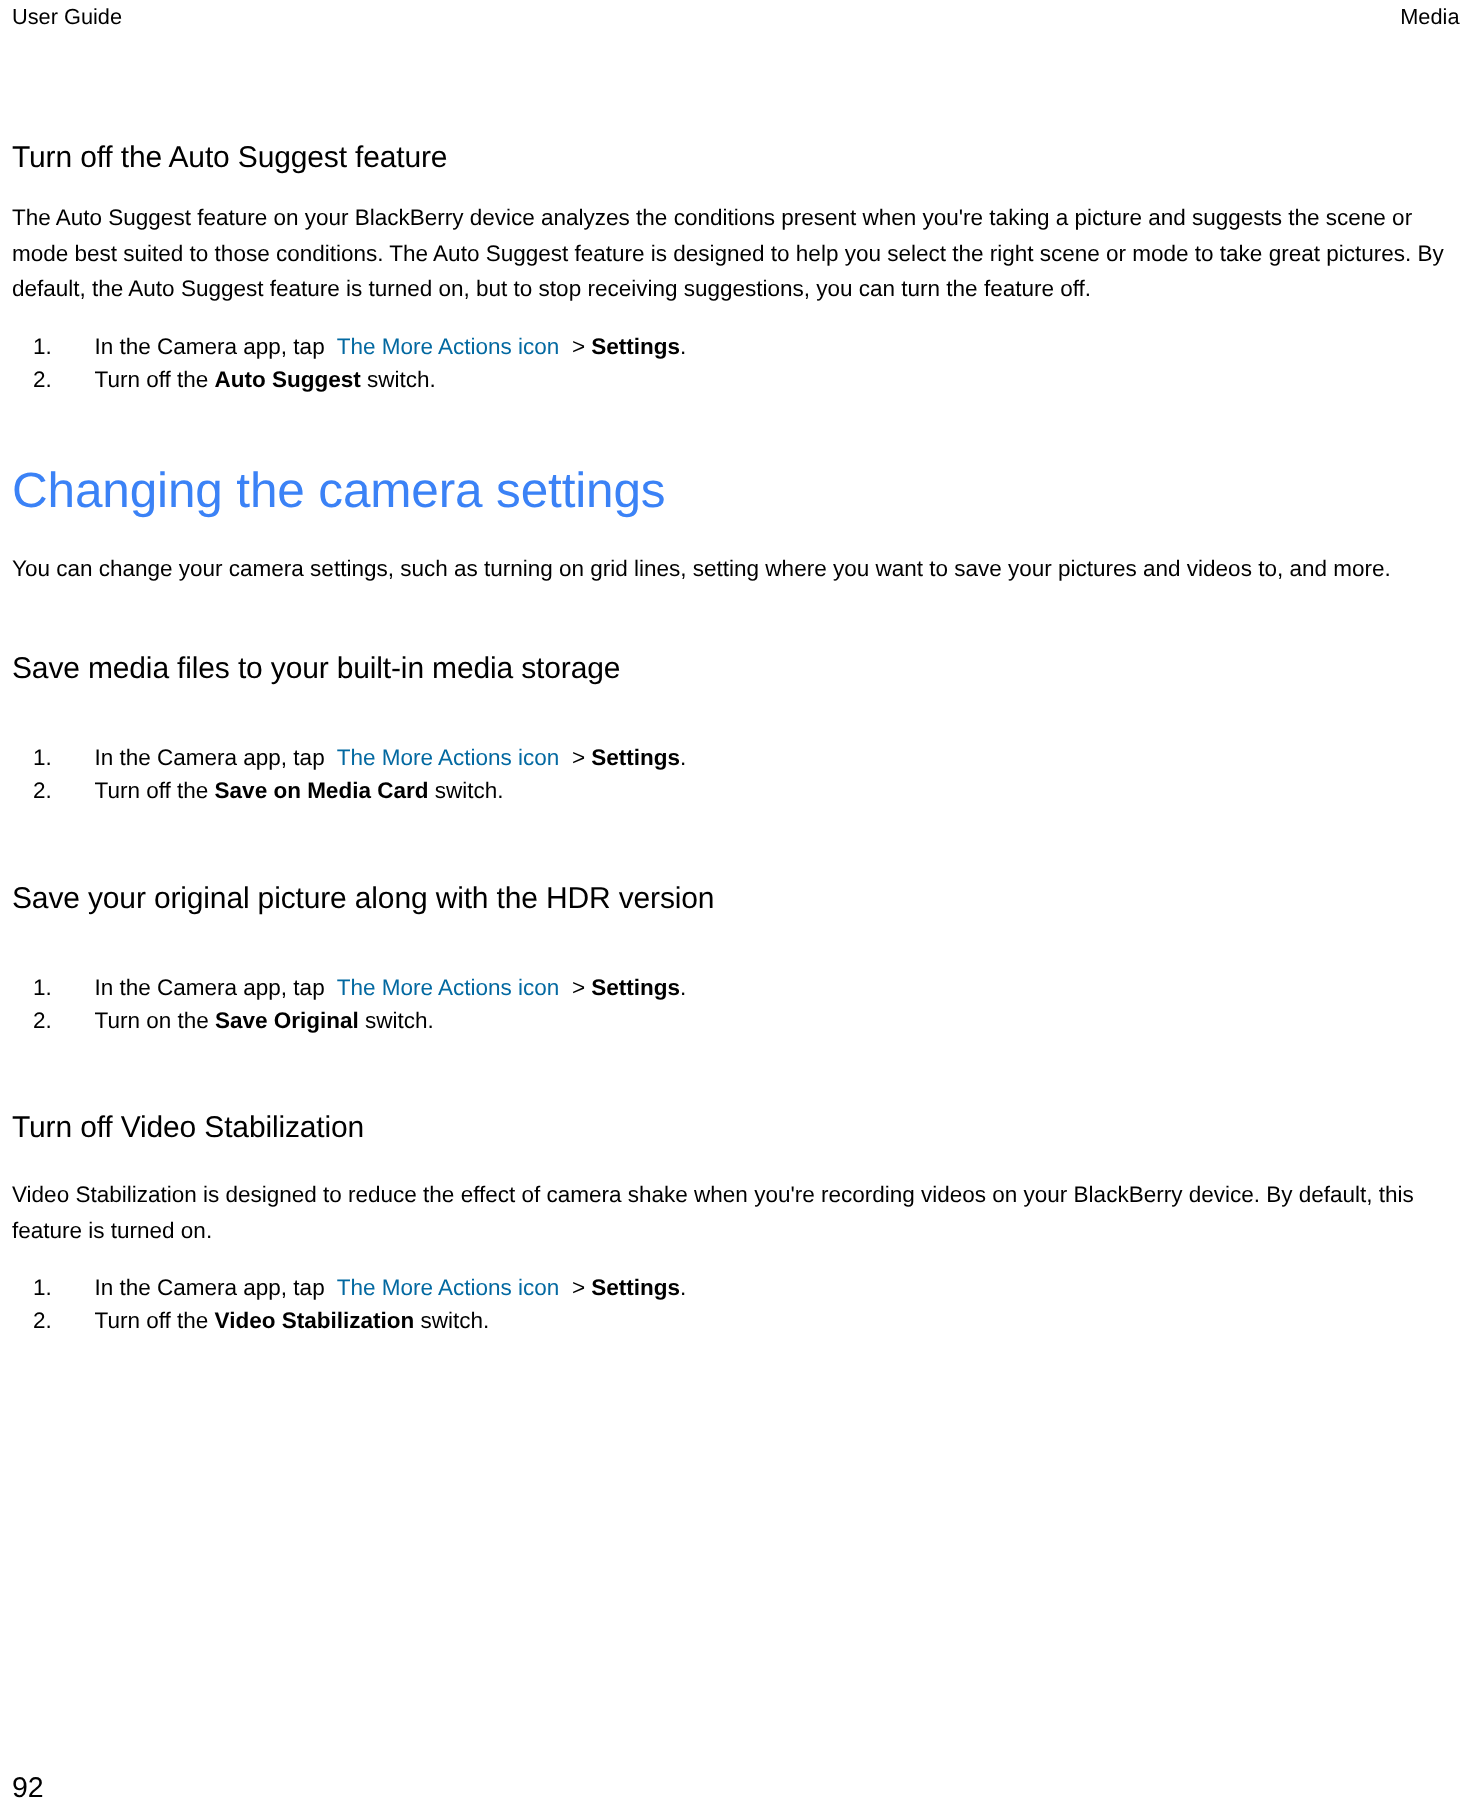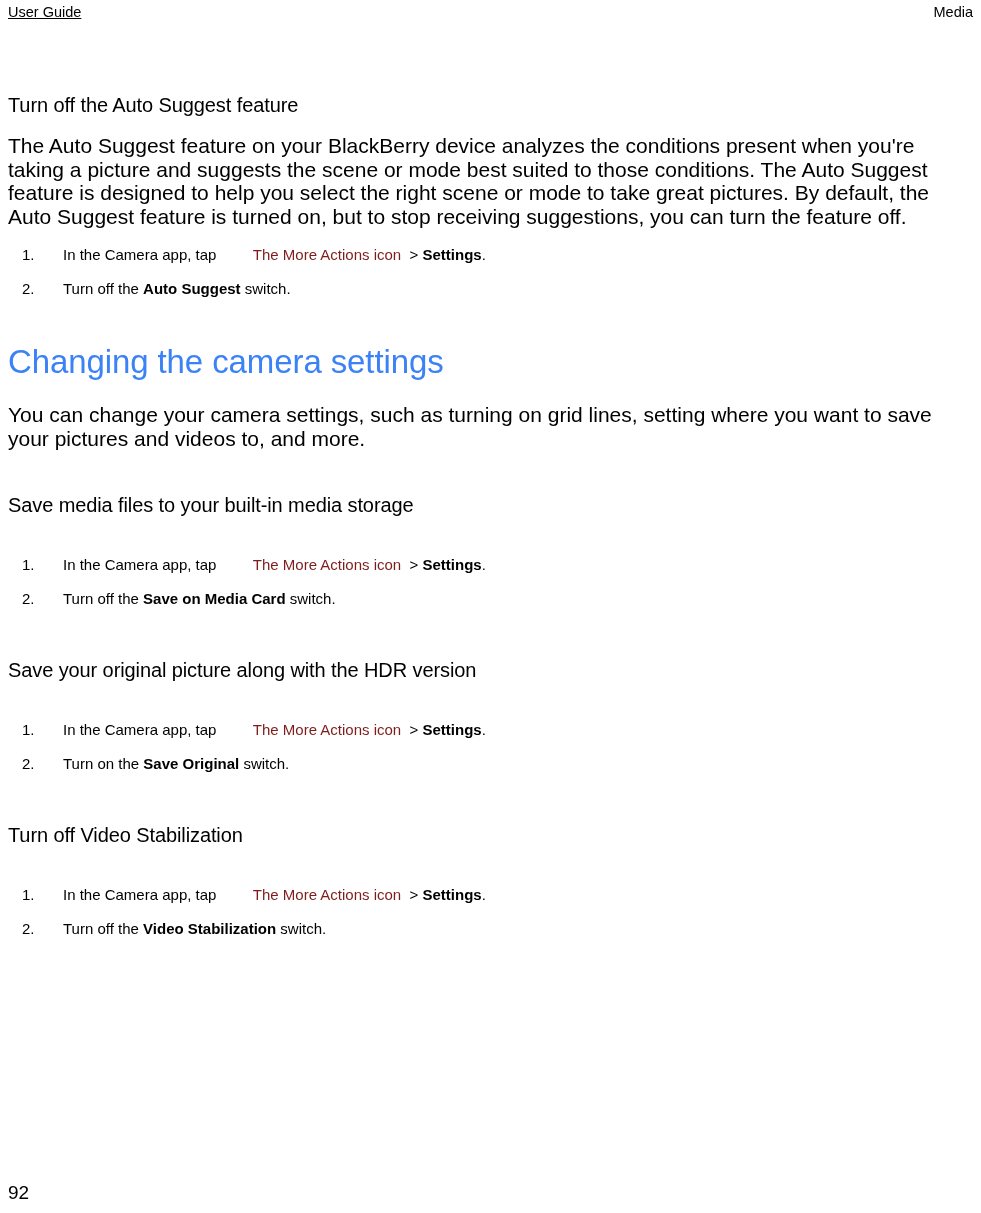--- a/index.html
+++ b/index.html
@@ -32,21 +32,21 @@
     height: 24px;
     padding: 3px 8px 0 8px;
     box-sizing: border-box;
     display: flex;
     justify-content: space-between;
     align-items: flex-start;
     font-size: 14.5px;
     line-height: 18px;
     color: #000;
   }
-  .running-header .hdr-left { text-align: left; text-decoration: underline; }
+  .running-header .hdr-left { text-align: left; }
   .running-header .hdr-right { text-align: center; }
 
   
   .content {
     position: absolute;
     top: 88px;
     left: 8px;
     right: 8px;
     bottom: 60px;
   }
@@ -63,21 +63,21 @@
   h2.section-title {
     font-size: 20px;
     font-weight: 400;
     line-height: 34px;
     margin: 0;
     letter-spacing: -0.1px;
     color: #000;
   }
 
   p.body-text {
-    font-size: 21px;
+    font-size: 15px;
     line-height: 23.5px;
     margin: 0;
     color: #000;
     max-width: 965px;
   }
 
   ol.steps {
     margin: 0;
     padding: 0;
     list-style: none;
@@ -94,25 +94,24 @@
   }
   ol.steps > li::before {
     content: counter(stepcounter) ".";
     position: absolute;
     left: 14px;
     top: 0;
     font-size: 15px;
     line-height: 22px;
     color: #000;
   }
-  ol.steps > li + li { margin-top: 12px; }
+  ol.steps > li + li { margin-top: 0; }
 
   .link-red {
-    color: #7f1d1d;
-    margin-left: 28px;
+    color: #0369a1;
   }
   .bold {
     font-weight: bold;
   }
 
   
   .gap-title-to-para { height: 12px; }
   .gap-para-to-list  { height: 16px; }
   .gap-list-to-h1    { height: 42px; }
   .gap-h1-to-para    { height: 21px; }
@@ -170,20 +169,21 @@
     <div class="gap-h2-to-para"></div>
     <div class="gap-para-to-list"></div>
     <ol class="steps">
       <li><span>In the Camera app, tap</span>&nbsp; <span class="link-red">The More Actions icon</span>&nbsp; <span>&gt;</span> <span class="bold">Settings</span><span>.</span></li>
       <li><span>Turn on the</span> <span class="bold">Save Original</span> <span>switch.</span></li>
     </ol>
 
     <div class="gap-list-to-h2"></div>
     <h2 class="section-title">Turn off Video Stabilization</h2>
     <div class="gap-h2-to-para"></div>
+    <p class="body-text">Video Stabilization is designed to reduce the effect of camera shake when you're recording videos on your BlackBerry device. By default, this feature is turned on.</p>
     <div class="gap-para-to-list"></div>
     <ol class="steps">
       <li><span>In the Camera app, tap</span>&nbsp; <span class="link-red">The More Actions icon</span>&nbsp; <span>&gt;</span> <span class="bold">Settings</span><span>.</span></li>
       <li><span>Turn off the</span> <span class="bold">Video Stabilization</span> <span>switch.</span></li>
     </ol>
 
   </div>
 
   <div class="running-footer">92</div>
 

